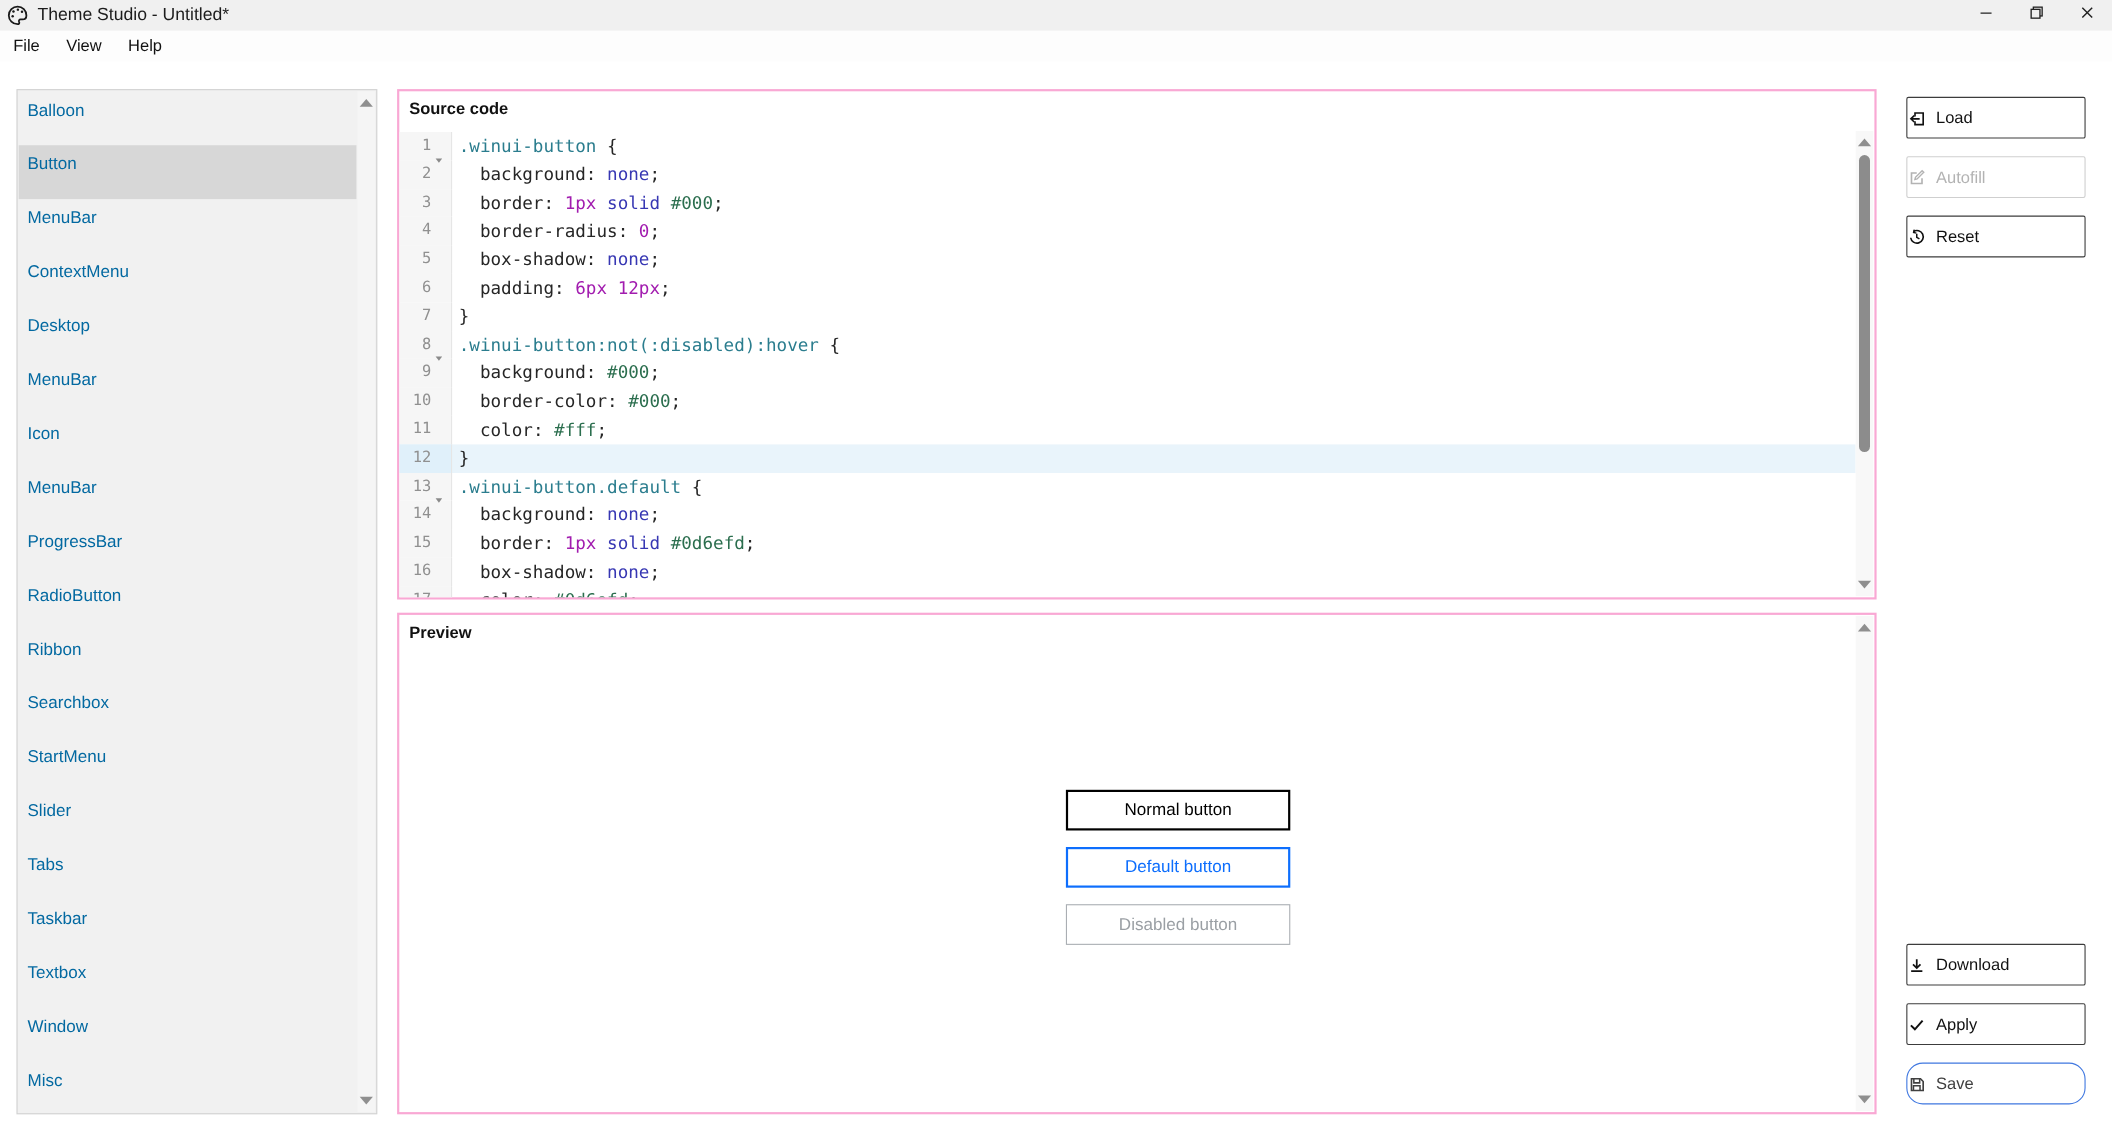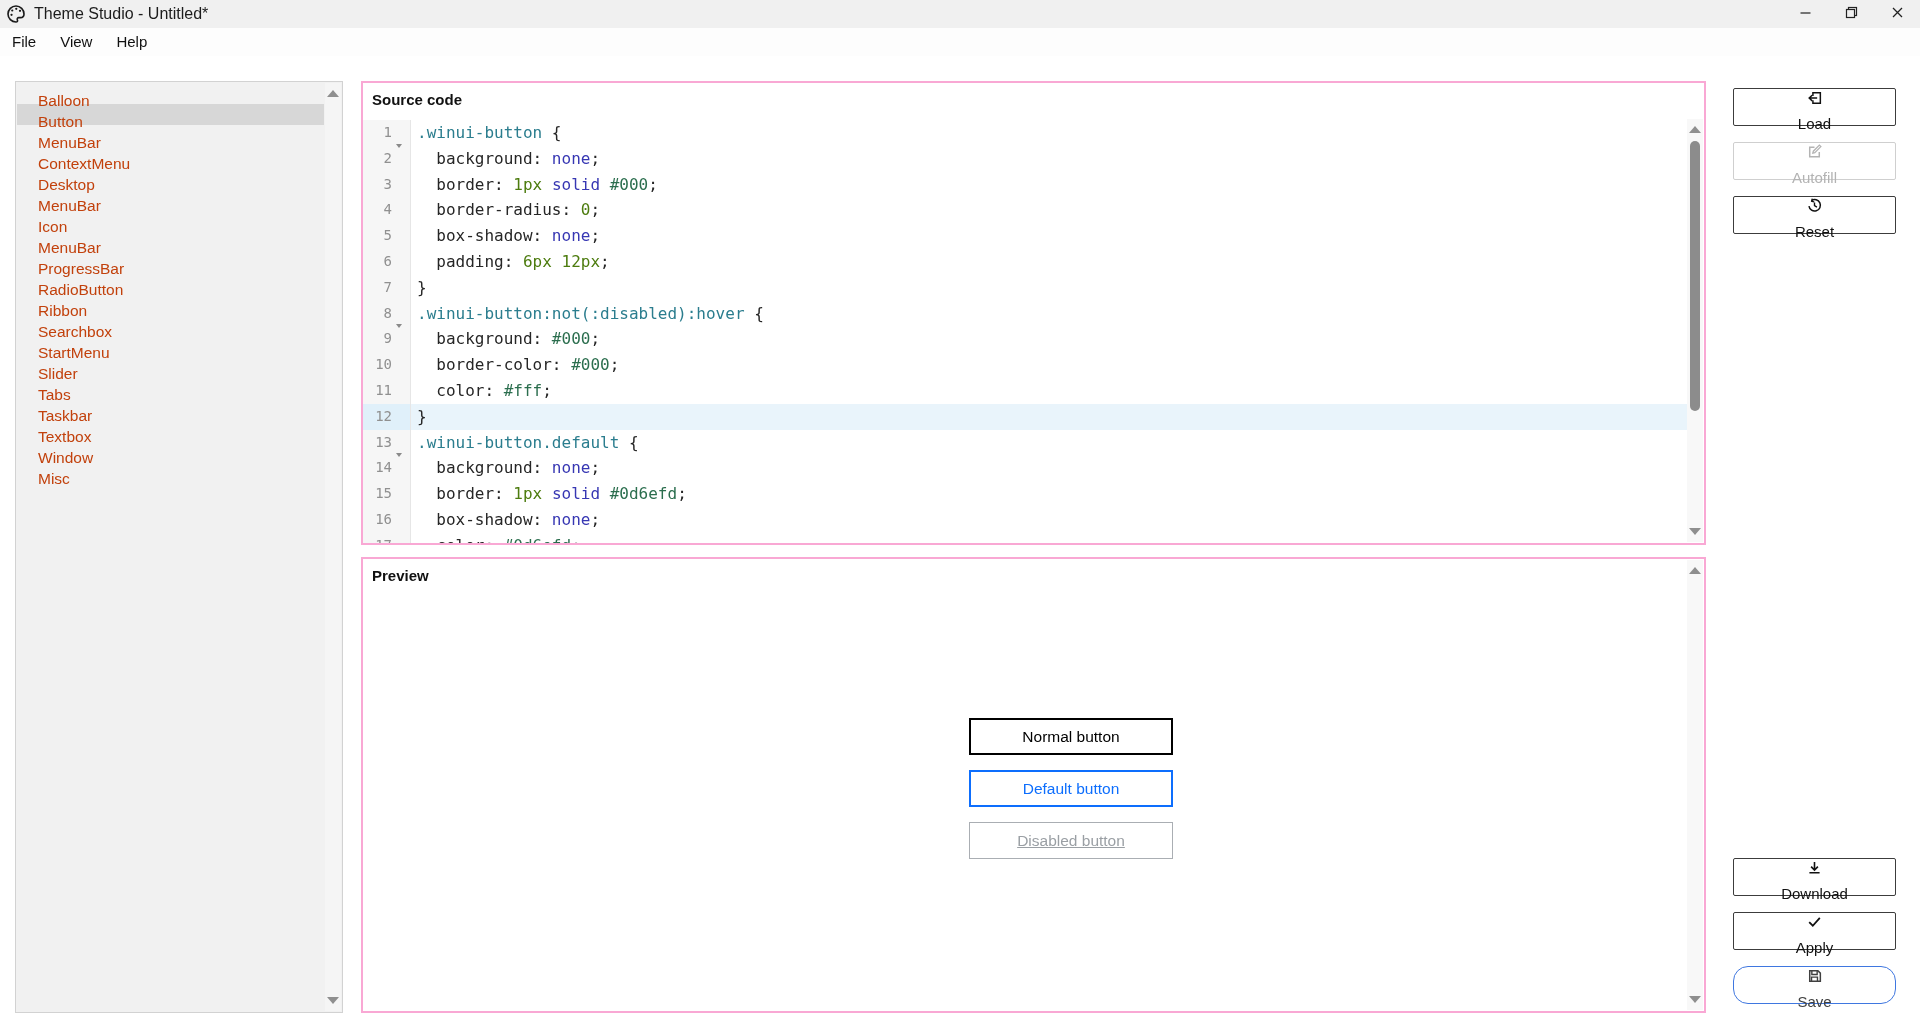--- a/index.html
+++ b/index.html
@@ -25,21 +25,21 @@
     background:#fdfdfd; display:flex; align-items:center; padding-left:0;
   }
   .menu-item { padding:0 12px; font-size:15px; color:#111; line-height:28px; }
 
   
   .sidebar {
     position:absolute; left:15px; top:81px; width:328px; height:932px;
     background:#f1f1f1; border:1px solid #d2d2d2;
   }
   .side-items { position:absolute; left:1px; top:1px; right:18px; }
-  .side-item { height:21px; line-height:36.8px; padding-left:21px; font-size:15.5px; color:#c2410c; }
+  .side-item { height:49px; line-height:36.8px; padding-left:8px; font-size:15.5px; color:#0369a1; }
   .side-item.selected { background:#d7d7d7; }
 
   
   .panel { position:absolute; background:#fff; border:2px solid #f9a8d4; }
   #source-panel { left:361px; top:81px; width:1345px; height:464px; }
   #preview-panel { left:361px; top:557px; width:1345px; height:456px; }
   .panel-title { position:absolute; left:9px; top:8px; font-size:15px; font-weight:bold; color:#111; }
 
   
   .editor {
@@ -58,21 +58,21 @@
     content:''; position:absolute; left:4px; top:11px; width:0; height:0;
     border-left:3.5px solid transparent; border-right:3.5px solid transparent;
     border-top:4.5px solid #8a8a8a;
   }
   .code-text { padding-left:6px; color:#262626; }
   .row-active { background:#e9f4fb; }
   .row-active .gutter { background:#e0f0fa; }
   .tok-sel { color:#2b7d8e; }
   .tok-prop { color:#262626; }
   .tok-kw { color:#3737b3; }
-  .tok-num { color:#4d7c0f; }
+  .tok-num { color:#a21caf; }
   .tok-hex { color:#2b6e4e; }
   .tok-pln { color:#262626; }
 
   
   .scrollbar { position:absolute; width:16px; background:#f8f8f8; }
   #sidebar-sb { right:1px; top:1px; bottom:1px; background:#f5f5f5; }
   #source-sb { right:1px; top:36px; bottom:1px; }
   #preview-sb { right:1px; top:1px; bottom:1px; }
   .sb-up, .sb-down { position:absolute; left:2px; width:0; height:0;
     border-left:6px solid transparent; border-right:6px solid transparent; }
@@ -88,21 +88,21 @@
   }
   .pv-normal { border:2px solid #000; color:#000; }
   .pv-default { border:2px solid #0d6efd; color:#0d6efd; }
   .pv-disabled { border:1.5px solid #aaaeb3; color:#9a9fa4; }
 
   
   .act-btn {
     position:absolute; left:1733px; width:163px; height:38px; background:#fff;
     border:1px solid #3c3c3c; border-radius:2px;
     display:flex; align-items:center; justify-content:flex-start; gap:9px;
-    font-size:15px; color:#111;flex-direction:column;
+    font-size:15px; color:#111;
   }
   .act-icon { display:flex; align-items:center; }
   .act-disabled { border-color:#cfcfcf; color:#b3b3b3; }
   .act-primary { border-color:#3f77e0; color:#404040;border-radius:15px; }
 </style>
 </head>
 <body>
 
 <div class="titlebar">
   <span class="app-icon">
@@ -195,21 +195,21 @@
     <div class="sb-thumb"></div>
     <div class="sb-down"></div>
   </div>
 </div>
 
 <div class="panel" id="preview-panel">
   <div class="panel-title">Preview</div>
   <div id="preview-buttons">
       <div class="pv-btn pv-normal" style="top: 159px;">Normal button</div>
       <div class="pv-btn pv-default" style="top: 211px;">Default button</div>
-      <div class="pv-btn pv-disabled" style="top: 263px; text-decoration: underline;">Disabled button</div>
+      <div class="pv-btn pv-disabled" style="top: 263px;">Disabled button</div>
     </div>
   <div class="scrollbar" id="preview-sb">
     <div class="sb-up"></div>
     <div class="sb-down"></div>
   </div>
 </div>
 
 <div id="actions">
     <div class="act-btn" style="top: 88px;">
       <span class="act-icon">

